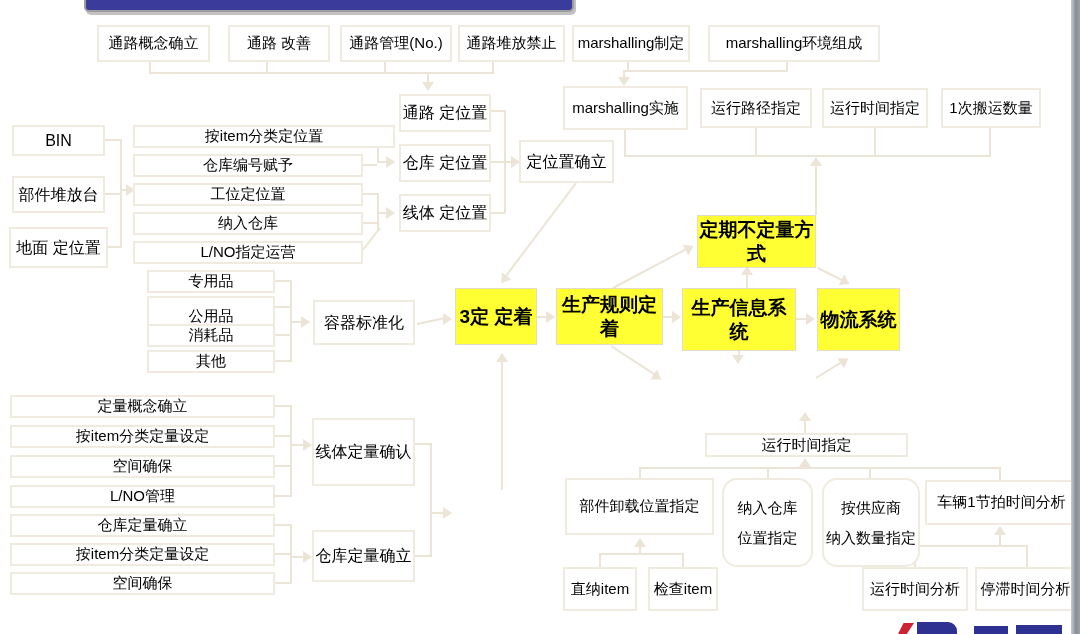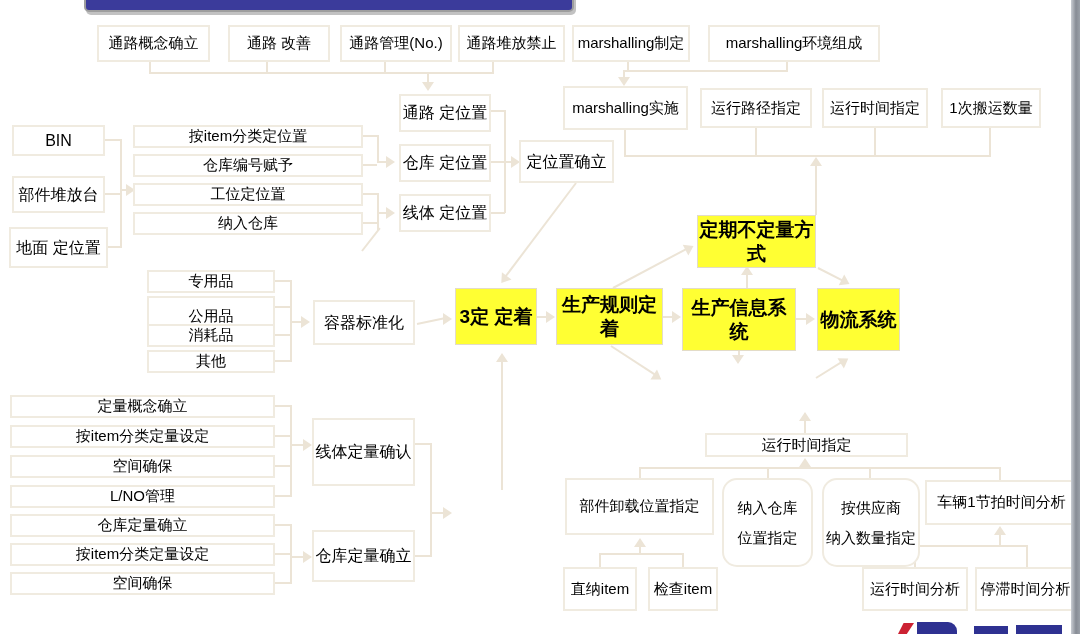--- a/index.html
+++ b/index.html
@@ -167,24 +167,25 @@
   <div class="bx md" style="left:399px;top:94px;width:92px;height:38px">通路 定位置</div>
   <div class="bx" style="left:563px;top:86px;width:125px;height:44px">marshalling实施</div>
   <div class="bx" style="left:700px;top:88px;width:112px;height:40px">运行路径指定</div>
   <div class="bx" style="left:822px;top:88px;width:106px;height:40px">运行时间指定</div>
   <div class="bx" style="left:941px;top:88px;width:100px;height:40px">1次搬运数量</div>
 
   <div class="bx md" style="left:12px;top:125px;width:93px;height:31px">BIN</div>
   <div class="bx md" style="left:12px;top:176px;width:93px;height:37px">部件堆放台</div>
   <div class="bx md" style="left:9px;top:227px;width:99px;height:41px">地面 定位置</div>
 
-  <div class="bx" style="left:133px;top:125px;width:230px;height:23px">按item分类定位置</div>
+  <div class="bx" style="left:133px;top:125px;width:262px;height:23px">按item分类定位置</div>
   <div class="bx" style="left:133px;top:154px;width:230px;height:23px">仓库编号赋予</div>
   <div class="bx" style="left:133px;top:183px;width:230px;height:23px">工位定位置</div>
   <div class="bx" style="left:133px;top:212px;width:230px;height:23px">纳入仓库</div>
+  <div class="bx" style="left:133px;top:241px;width:230px;height:23px">L/NO指定运营</div>
 
   <div class="bx md" style="left:399px;top:144px;width:92px;height:38px">仓库 定位置</div>
   <div class="bx md" style="left:399px;top:194px;width:92px;height:38px">线体 定位置</div>
   <div class="bx md" style="left:519px;top:140px;width:95px;height:43px">定位置确立</div>
 
   <div class="bx" style="left:147px;top:270px;width:128px;height:23px">专用品</div>
   <div class="bx" style="left:147px;top:296px;width:128px;height:41px">公用品</div>
   <div class="bx" style="left:147px;top:324px;width:128px;height:23px">消耗品</div>
   <div class="bx" style="left:147px;top:350px;width:128px;height:23px">其他</div>
   <div class="bx md" style="left:313px;top:300px;width:102px;height:45px">容器标准化</div>

